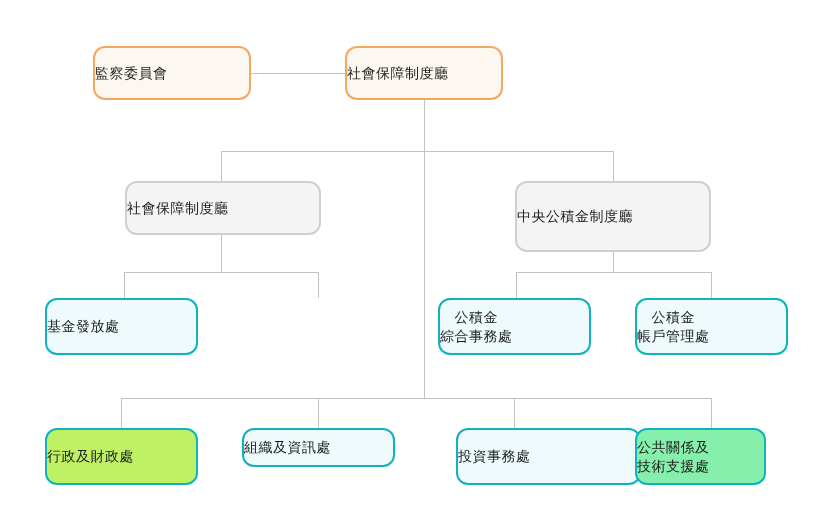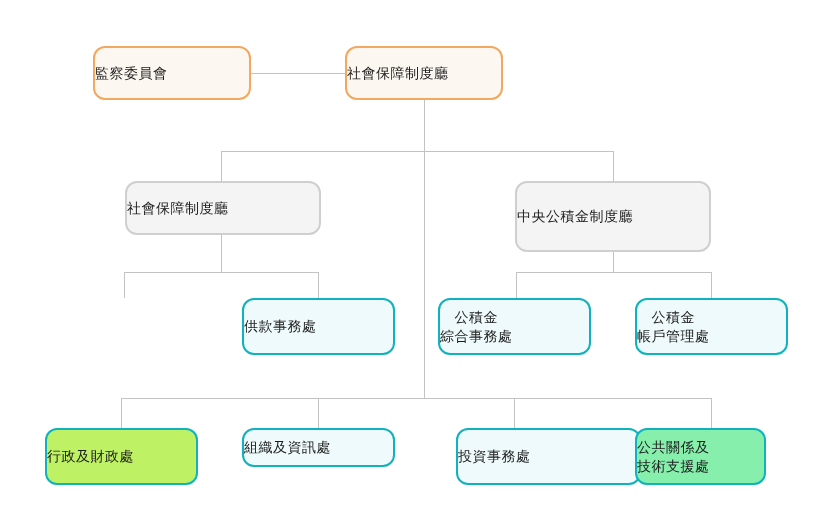--- a/index.html
+++ b/index.html
@@ -97,24 +97,24 @@
   </div>
 
   <div class="node level-bureau" style="left: 125px; top: 181px; width: 196px; height: 54px; background: rgb(244, 244, 244); border-color: rgb(207, 207, 207);">
     <span class="node-label">社會保障制度廳</span>
   </div>
 
   <div class="node level-bureau" style="left: 515px; top: 181px; width: 196px; height: 71px; background: rgb(244, 244, 244); border-color: rgb(207, 207, 207);">
     <span class="node-label">中央公積金制度廳</span>
   </div>
 
+  <div class="node level-division" style="left: 45px; top: 298px; width: 153px; height: 57px; background: rgb(238, 250, 251); border-color: rgb(16, 179, 189);">
+    <span class="node-label">基金發放處</span>
+  </div>
 
-  <div class="node level-division" style="left: 242px; top: 298px; width: 153px; height: 57px; background: rgb(238, 250, 251); border-color: rgb(16, 179, 189);">
-    <span class="node-label">供款事務處</span>
-  </div>
 
   <div class="node level-division" style="left: 438px; top: 298px; width: 153px; height: 57px; background: rgb(238, 250, 251); border-color: rgb(16, 179, 189);">
     <span class="node-label">公積金
 綜合事務處</span>
   </div>
 
   <div class="node level-division" style="left: 635px; top: 298px; width: 153px; height: 57px; background: rgb(238, 250, 251); border-color: rgb(16, 179, 189);">
     <span class="node-label">公積金
 帳戶管理處</span>
   </div>

